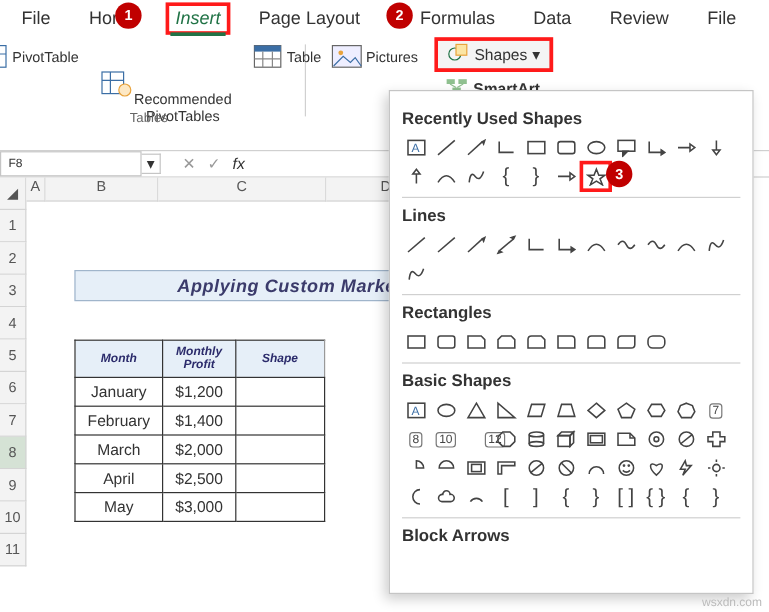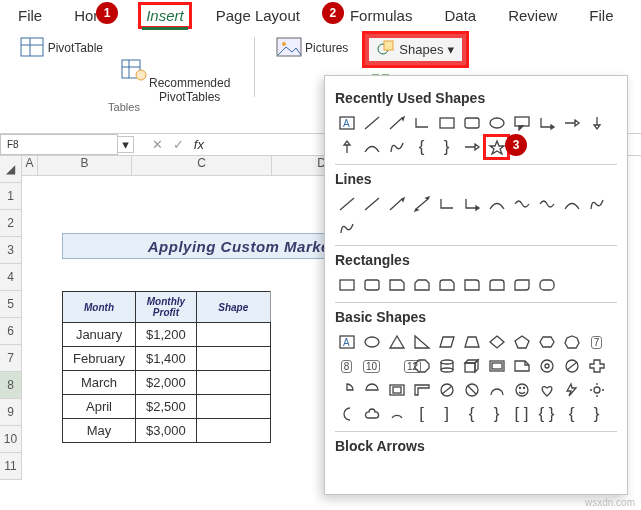--- a/index.html
+++ b/index.html
@@ -11,21 +11,21 @@
     .tab.active::after { content: ""; position: absolute; bottom: -3px; left: 2px; right: 2px; height: 3px; background: #217346; }
     .highlight-red { outline: 3px solid #ff1a1a; outline-offset: -1px; }
     .callout { position: absolute; width: 22px; height: 22px; background: #c00000; color: #fff; border-radius: 50%; display: flex; align-items: center; justify-content: center; font-size: 12px; font-weight: bold; z-index: 50; }
     .ribbon-body { display: flex; padding: 6px 8px 18px; gap: 10px; position: relative; }
     .rgroup { display: flex; flex-direction: column; align-items: center; }
     .rgroup-items { display: flex; align-items: flex-start; gap: 4px; }
     .rbtn { display: flex; flex-direction: row; align-items: center; padding: 2px 6px; cursor: pointer; font-size: 12px; text-align: center; }
     .ricon { width: 30px; height: 26px; display: flex; align-items: center; justify-content: center; }
     .group-label { position: absolute; bottom: 2px; font-size: 11px; color: #666; }
     .vsep { width: 1px; height: 60px; background: #d0d0d0; margin: 4px 4px 0; }
-    .shapes-btn { display: flex; align-items: center; gap: 4px; padding: 2px 8px; border: 5px solid #ef4444; background: #f4f4f4; font-size: 13px; justify-content: space-between; }
+    .shapes-btn { display: flex; align-items: center; gap: 4px; padding: 2px 8px; border: 1px solid #ef4444; background: #f4f4f4; font-size: 13px; justify-content: space-between; }
     .name-box-row { display: flex; align-items: center; border-bottom: 1px solid #d0d0d0; }
     .name-box { width: 118px; border: 1px solid #c5c5c5; padding: 4px 6px; font-size: 10px; }
     .nb-drop { width: 16px; text-align: center; border: 1px solid #c5c5c5; border-left: none; }
     .fx-btns { display: flex; align-items: center; margin-left: 18px; gap: 10px; color: #999; }
     .fx-btns .en { color: #333; }
     .grid-area { display: flex; }
     .row-headers { display: flex; flex-direction: column; }
     .row-h, .col-h { background: #f3f3f3; border-right: 1px solid #d4d4d4; border-bottom: 1px solid #d4d4d4; font-size: 12px; text-align: center; color: #555; }
     .corner { width: 22px; height: 20px; }
     .col-h { height: 20px; }
@@ -85,20 +85,32 @@
               <svg width="26" height="22">
                 <rect x="1" y="1" width="18" height="18" stroke="#3b6ea5" fill="none"></rect>
                 <line x1="1" y1="8" x2="19" y2="8" stroke="#3b6ea5"></line>
                 <line x1="8" y1="1" x2="8" y2="19" stroke="#3b6ea5"></line>
                 <circle cx="20" cy="16" r="5" stroke="#e8a33d" fill="#fde8c4"></circle>
               </svg>
             </div>
           <span style="white-space:pre-line;margin-top:41px;">Recommended
 PivotTables</span>
         </div>
+        <div class="rbtn">
+          <div class="ricon">
+              <svg width="26" height="22">
+                <rect x="1" y="1" width="22" height="18" stroke="#666" fill="none"></rect>
+                <rect x="1" y="1" width="22" height="5" fill="#3b6ea5"></rect>
+                <line x1="1" y1="12" x2="23" y2="12" stroke="#888"></line>
+                <line x1="8" y1="6" x2="8" y2="19" stroke="#888"></line>
+                <line x1="16" y1="6" x2="16" y2="19" stroke="#888"></line>
+              </svg>
+            </div>
+          <span>Table</span>
+        </div>
       </div>
       <div class="group-label">Tables</div>
     </div>
     <div class="vsep"></div>
     <div class="rgroup">
       <div class="rgroup-items">
         <div class="rbtn">
           <div class="ricon">
               <svg width="28" height="22">
                 <rect x="1" y="1" width="24" height="18" stroke="#666" fill="#eef"></rect>

